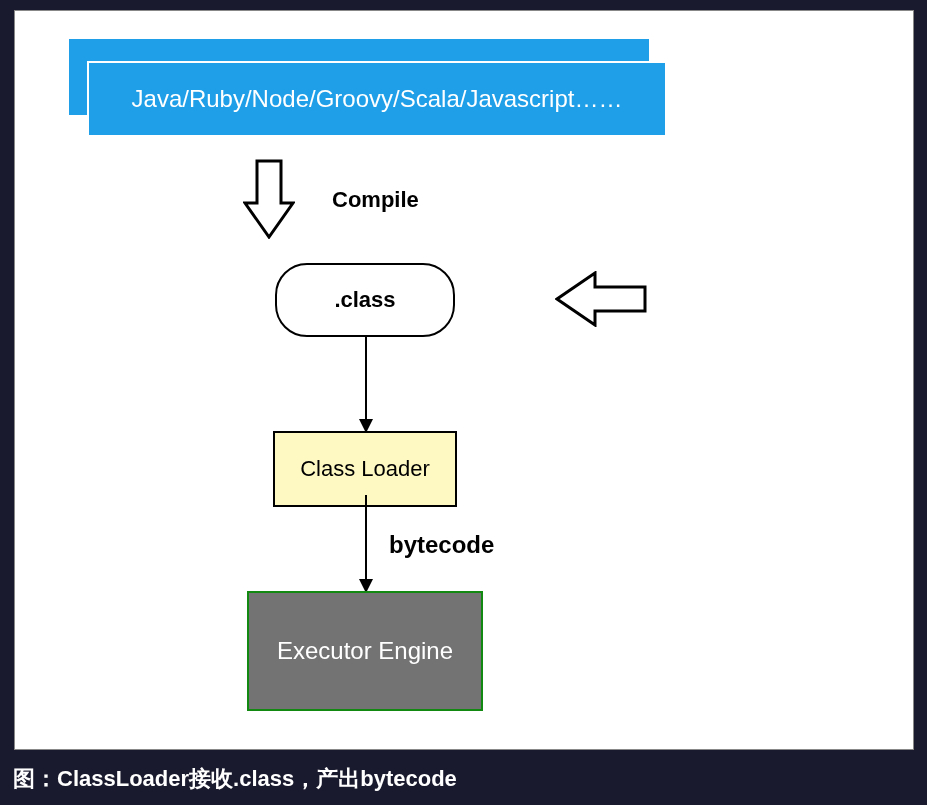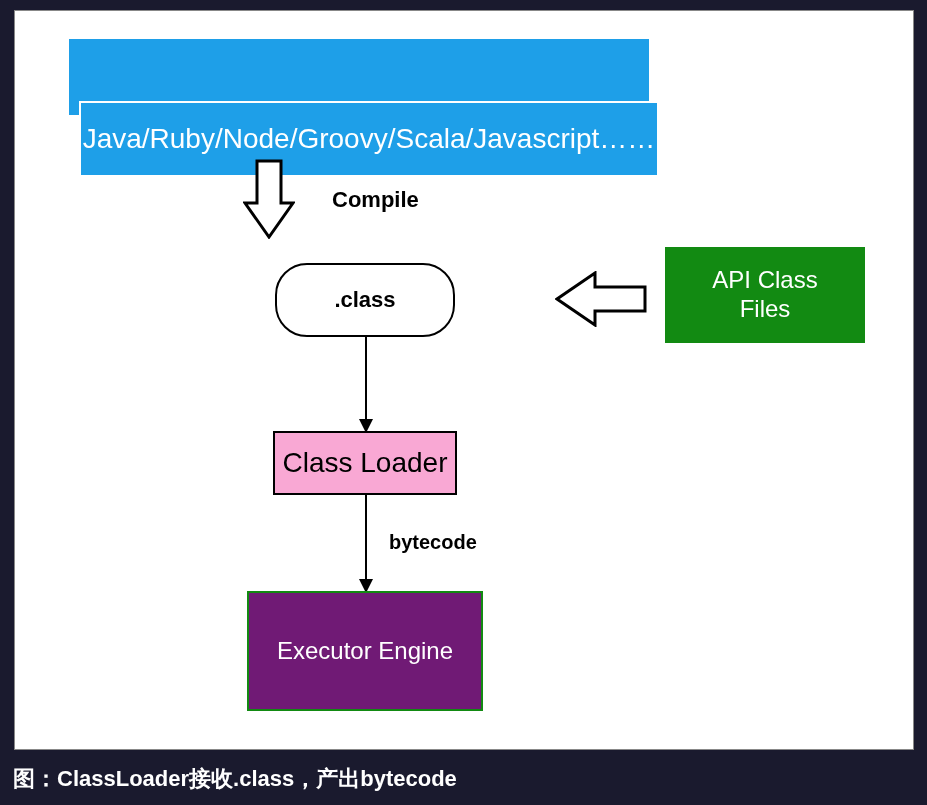--- a/index.html
+++ b/index.html
@@ -35,53 +35,52 @@
     align-items: center;
     justify-content: center;
     text-align: center;
     font-size: 22px;
   }
   .box-blue-back {
     left: 54px; top: 28px; width: 580px; height: 76px;
     background: #1e9fe8; border-color: #1e9fe8;
   }
   .box-blue-front {
-    left: 64px; top: 50px; width: 580px; height: 76px;
+    left: 72px; top: 50px; width: 580px; height: 76px;
     background: #1e9fe8; border-color: #fff; color: #fff;
-    font-size: 28px;
-    margin-top: 40px;
+    font-size: 24px;
   }
   .label-source {
     position: absolute; left: 680px; top: 68px;
     font-size: 28px; font-weight: bold; color: #000;
   }
   .label-compile {
     position: absolute; left: 300px; top: 176px;
     font-size: 22px; font-weight: bold; color: #000; margin-left: 17px;
   }
   .box-class {
     left: 260px; top: 252px; width: 180px; height: 74px;
     background: #fff; font-weight: bold; border-radius: 32px;
   }
   .box-api {
     left: 650px; top: 236px; width: 200px; height: 96px;
     background: #128a12; border-color: #128a12; color: #fff;
     font-size: 24px; line-height: 1.2;
   }
   .box-loader {
-    left: 258px; top: 420px; width: 184px; height: 64px;
-    background: #f9a8d4; font-size: 28px;
+    left: 258px; top: 420px; width: 184px; height: 76px;
+    background: #fef9c3; font-size: 22px;
   }
   .label-bytecode {
     position: absolute; left: 374px; top: 520px;
-    font-size: 20px; font-weight: bold; color: #000;
+    font-size: 24px; font-weight: bold; color: #000;
   }
   .box-exec {
     left: 232px; top: 580px; width: 236px; height: 120px;
-    background: #701a75; border-color: #128a12; color: #fff;
+    background: #737373; border-color: #128a12; color: #fff;
     font-size: 24px;
   }
   
   .big-arrow-down {
     position: absolute;
     left: 228px; top: 148px;
     width: 52px; height: 80px;
   }
   .big-arrow-left {
     position: absolute;
@@ -125,24 +124,20 @@
   <div class="box box-class">
     <span>.class</span>
   </div>
 
   <div class="big-arrow-left">
     <svg width="92" height="56" viewBox="0 0 92 56">
       <polygon points="90,16 40,16 40,2 2,28 40,54 40,40 90,40" fill="#fff" stroke="#000" stroke-width="3"></polygon>
     </svg>
   </div>
 
-  <div class="box box-api">
-    <span style="white-space:pre-line;">API Class
-Files</span>
-  </div>
 
   <div class="thin-arrow arr1"></div>
 
   <div class="box box-loader">
     <span>Class Loader</span>
   </div>
 
   <div class="thin-arrow arr2"></div>
   <div class="label-bytecode">bytecode</div>
 

